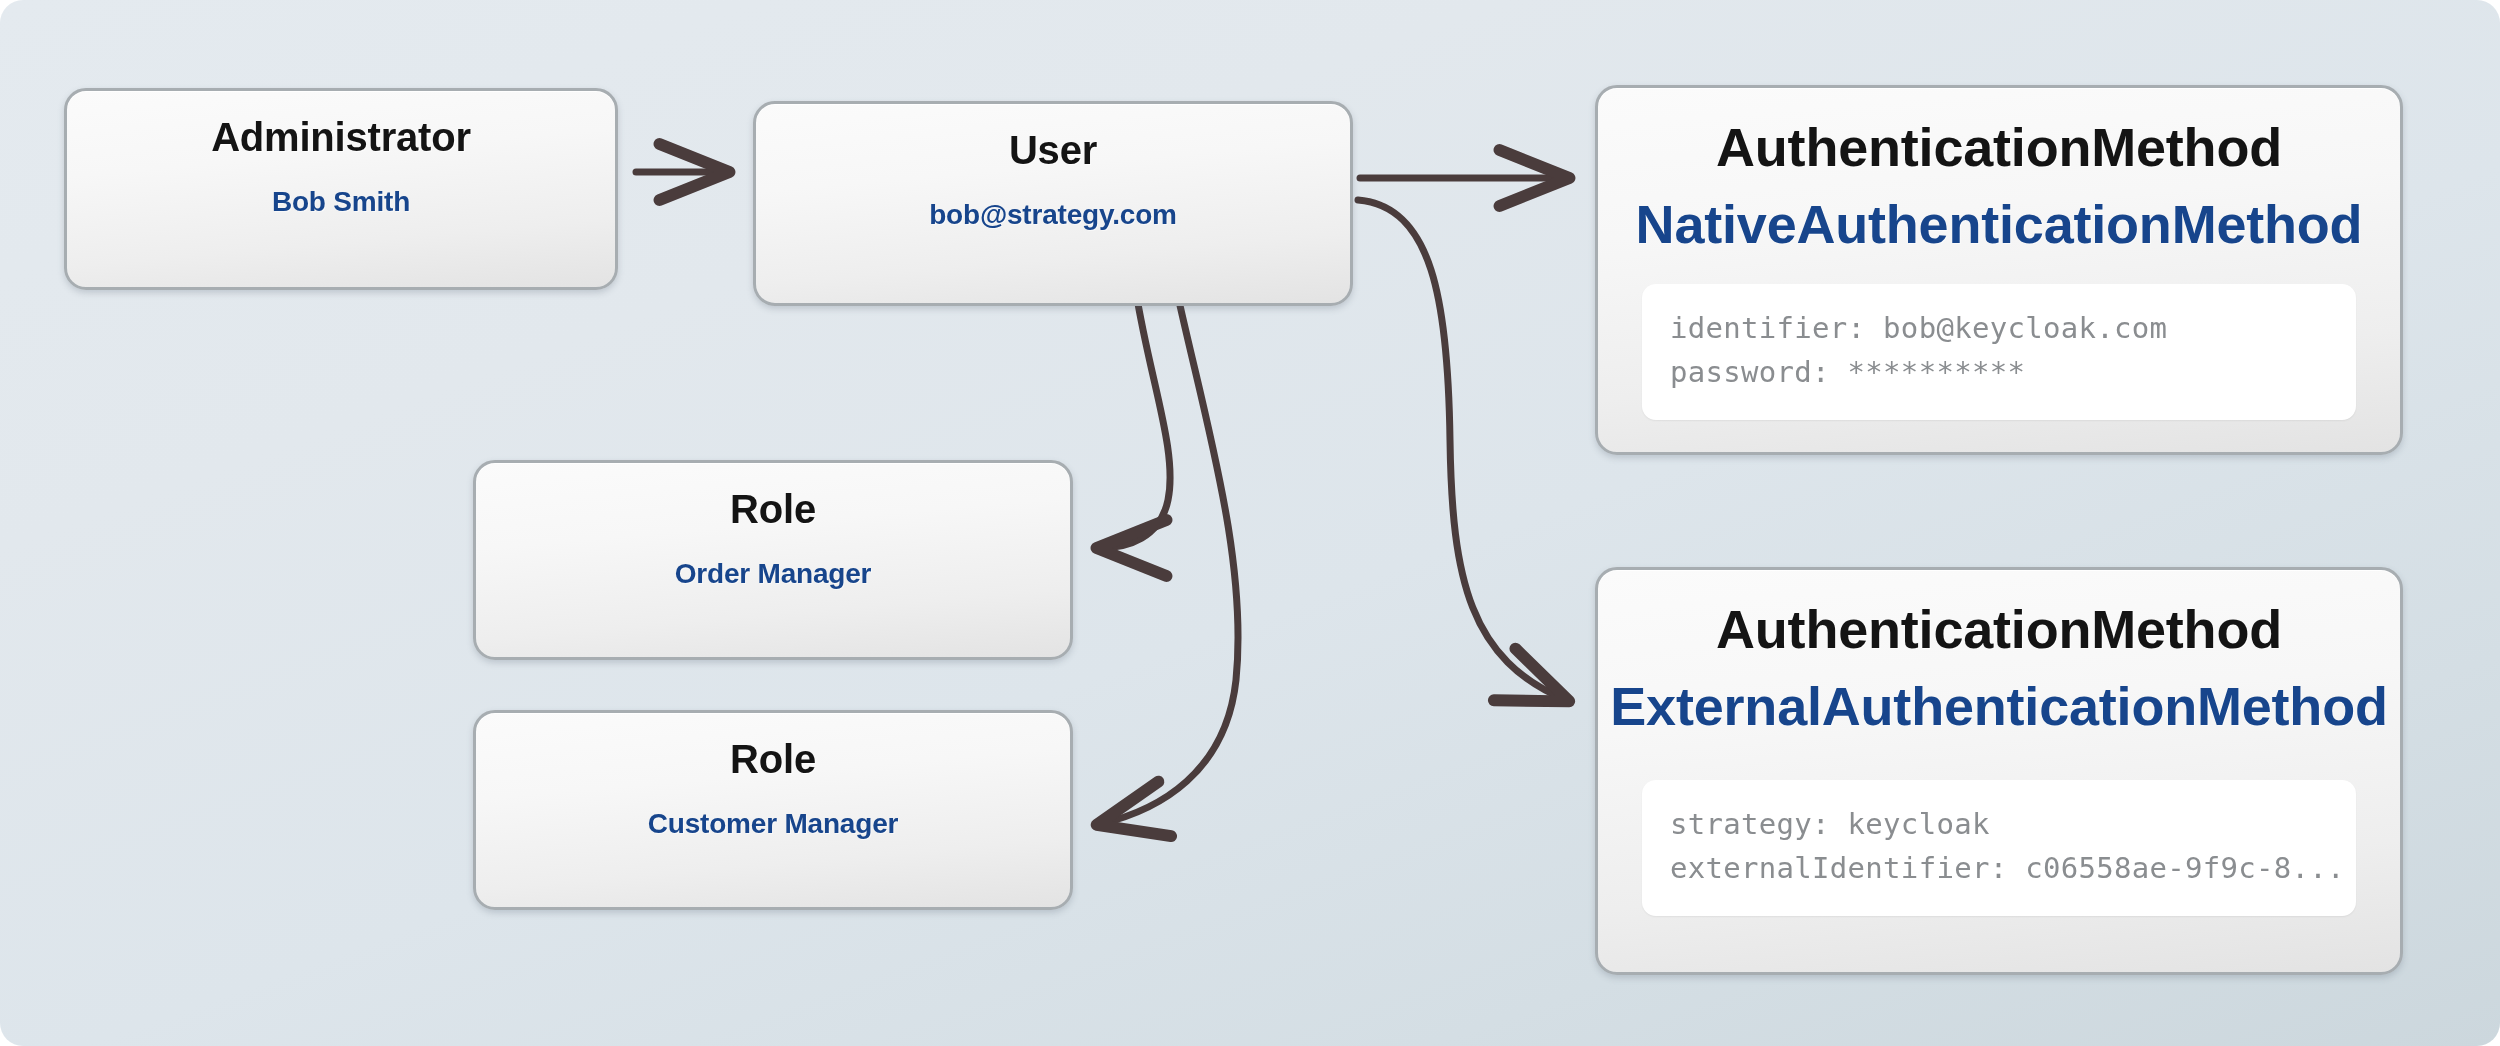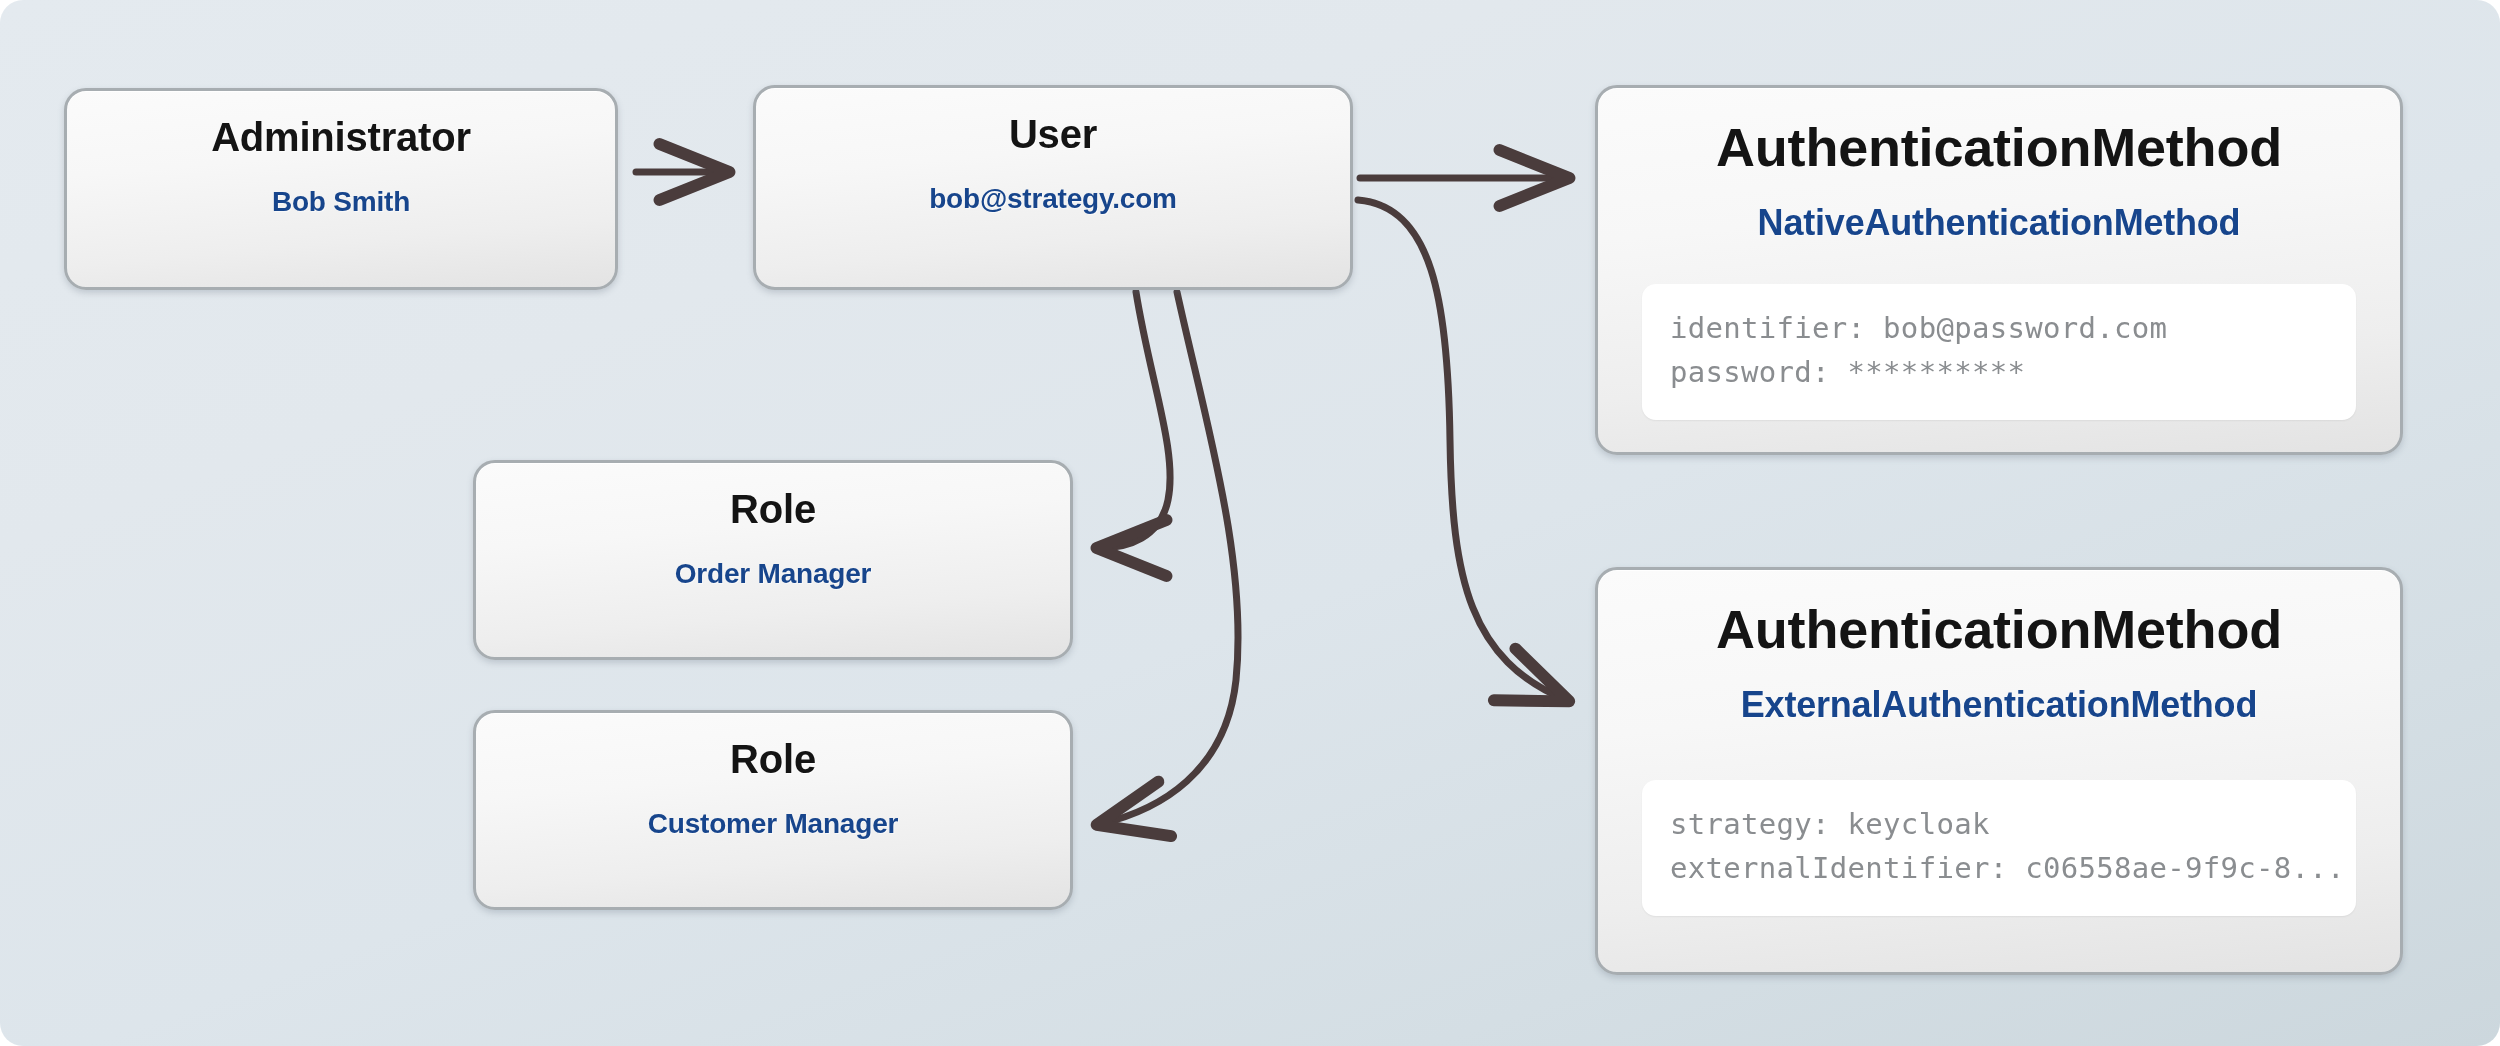--- a/index.html
+++ b/index.html
@@ -53,21 +53,21 @@
     text-shadow: 1px 1px 0 rgba(255,255,255,0.55);
     letter-spacing: -0.2px;
   }
 
   
   .node.compact .node-type  { font-size: 40px; margin-top: 24px; }
   .node.compact .node-label { font-size: 28px; margin-top: 26px; }
 
   
   .node.detailed .node-type  { font-size: 54px; margin-top: 28px; }
-  .node.detailed .node-label { font-size: 36px; margin-top: 24px; }
+  .node.detailed .node-label { font-size: 54px; margin-top: 15px; }
 
   .code-panel {
     position: absolute;
     left: 44px;
     right: 44px;
     background: #ffffff;
     border-radius: 14px;
     padding: 22px 28px 26px 28px;
     box-sizing: border-box;
     box-shadow: 0 1px 2px rgba(0,0,0,0.06);
@@ -76,21 +76,21 @@
     font-family: "DejaVu Sans Mono", "Liberation Mono", monospace;
     font-size: 29px;
     color: #8a8d90;
     line-height: 1.52;
     white-space: pre;
     letter-spacing: 0.3px;
   }
 
   
   #node-administrator { left: 64px;   top: 88px;  width: 554px; height: 202px; }
-  #node-user          { left: 753px;  top: 85px;  width: 600px; height: 205px; }
+  #node-user          { left: 753px;  top: 101px;  width: 600px; height: 205px; }
   #node-role-order    { left: 473px;  top: 460px; width: 600px; height: 200px; }
   #node-role-customer { left: 473px;  top: 710px; width: 600px; height: 200px; }
   #node-auth-native   { left: 1595px; top: 85px;  width: 808px; height: 370px; }
   #node-auth-external { left: 1595px; top: 567px; width: 808px; height: 408px; }
 
   #node-auth-native   .code-panel { top: 196px; }
   #node-auth-external .code-panel { top: 210px; }
 
   
   #edges {
@@ -150,21 +150,21 @@
 
   <div class="node compact" id="node-role-customer">
     <div class="node-type">Role</div>
     <div class="node-label">Customer Manager</div>
   </div>
 
   <div class="node detailed" id="node-auth-native">
     <div class="node-type">AuthenticationMethod</div>
     <div class="node-label">NativeAuthenticationMethod</div>
     <div class="code-panel">
-      <div class="code-line">identifier: bob@password.com</div>
+      <div class="code-line">identifier: bob@keycloak.com</div>
       <div class="code-line">password: **********</div>
     </div>
   </div>
 
   <div class="node detailed" id="node-auth-external">
     <div class="node-type">AuthenticationMethod</div>
     <div class="node-label">ExternalAuthenticationMethod</div>
     <div class="code-panel">
       <div class="code-line">strategy: keycloak</div>
       <div class="code-line">externalIdentifier: c06558ae-9f9c-8...</div>

